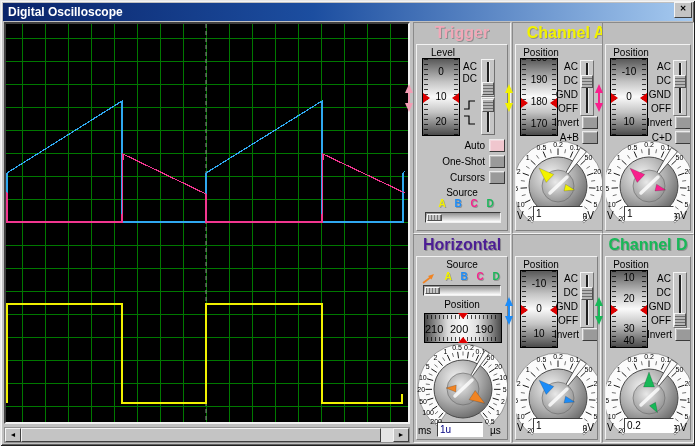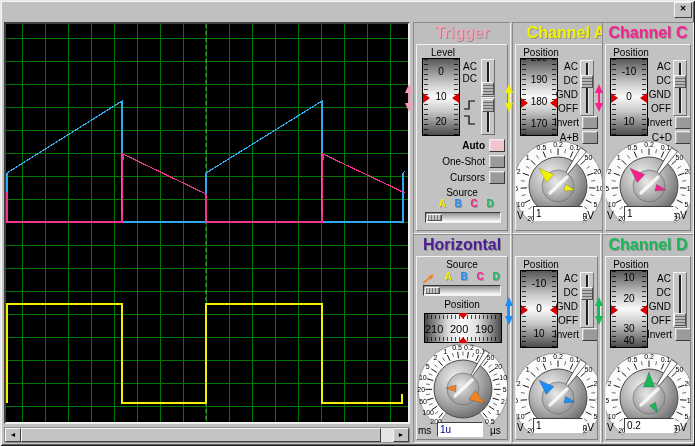--- a/index.html
+++ b/index.html
@@ -62,20 +62,23 @@
   .cursor{position:absolute;width:10px;height:28px;}
   .cur-t,.cur-b{position:absolute;left:1px;width:0;height:0;border-left:4px solid transparent;border-right:4px solid transparent;}
   .cur-s{position:absolute;left:4px;top:8px;width:2px;height:12px;}
   .knobwrap{position:absolute;width:92px;height:92px;}
   .icon12{position:absolute;width:14px;height:13px;}
 </style>
 </head>
 <body>
 
 <div class="window" id="win">
+  <div class="titlebar">
+    <span class="title">Digital Oscilloscope</span>
+  </div>
   <div class="closebtn">✕</div>
 
   <div class="screen" id="screen" style="background-image: repeating-linear-gradient(90deg, transparent 0px, transparent 22px, rgb(0, 120, 0) 22px, rgb(0, 120, 0) 23px), repeating-linear-gradient(transparent 0px, transparent 22px, rgb(0, 120, 0) 22px, rgb(0, 120, 0) 23px); background-position: -6px 0px, 0px -8px;">
     <svg id="trace-svg" width="402" height="398" viewBox="0 0 402 398">
         <line x1="200" y1="0" x2="200" y2="398" stroke="#8C8C8C" stroke-dasharray="4 3"></line>
         <polyline points="1,198 1,149 116,77 116,198 200,198 200,149 316,77 316,198 397,198 397,149 399,147" fill="none" stroke="#2FA8F0" stroke-width="1.2" shape-rendering="crispEdges"></polyline>
         <polyline points="0,168 1,169 1,198 116,198 117,130 200,170 200,198 316,198 317,130 399,169" fill="none" stroke="#F23690" stroke-width="1.2" shape-rendering="crispEdges"></polyline>
         <polyline points="1,379 1,280 116,280 116,379 200,379 200,280 316,280 316,379 396,379 396,370" fill="none" stroke="#F0F000" stroke-width="1.2" shape-rendering="crispEdges"></polyline>
       </svg>
   </div>
@@ -121,21 +124,21 @@
         <div class="icon12" style="left: 46px; top: 52px;"><svg width="14" height="13">
             <polyline points="1,11 6,11 6,3 12,3" fill="none" stroke="#000" stroke-width="1.2"></polyline>
           </svg></div>
         <div class="icon12" style="left: 46px; top: 67px;"><svg width="14" height="13">
             <polyline points="1,3 6,3 6,11 12,11" fill="none" stroke="#000" stroke-width="1.2"></polyline>
           </svg></div>
         <div class="vswitch" style="left: 64px; top: 52px; height: 38px;">
           <div class="slot"></div>
           <div class="shandle" style="top: 1px;"></div>
         </div>
-        <div class="blabel" style="top: 95px; left: 0px; width: 68px; font-weight: bold;">Auto</div>
+        <div class="blabel" style="top: 95px; left: 0px; width: 68px;">Auto</div>
         <div class="pbtn lit" style="top: 94px; left: 72px;"></div>
         <div class="blabel" style="top: 111px; left: 0px; width: 68px;">One-Shot</div>
         <div class="pbtn" style="top: 110px; left: 72px;"></div>
         <div class="blabel" style="top: 127px; left: 0px; width: 68px;">Cursors</div>
         <div class="pbtn" style="top: 126px; left: 72px;"></div>
         <div class="wlabel" style="left: 20px; top: 142px; width: 50px;">Source</div>
         <div class="srcletter" style="left: 18px; top: 153px; color: rgb(242, 242, 0);">A</div>
         <div class="srcletter" style="left: 34px; top: 153px; color: rgb(28, 140, 248);">B</div>
         <div class="srcletter" style="left: 50px; top: 153px; color: rgb(248, 32, 140);">C</div>
         <div class="srcletter" style="left: 66px; top: 153px; color: rgb(24, 184, 88);">D</div>
@@ -311,21 +314,20 @@
         <div class="unit" style="left: 63px; top: 165px; width: 20px;">mV</div>
         <input class="vbox" value="1" style="left: 17px; top: 161px; width: 50px; color: rgb(0, 0, 0);">
       </div>
     </div>
     <div class="cursor" style="left: 504px; top: 84px;">
       <div class="cur-t" style="top: 0px; border-bottom: 9px solid rgb(242, 242, 0);"></div>
       <div class="cur-s" style="background: rgb(242, 242, 0);"></div>
       <div class="cur-b" style="bottom: 0px; border-top: 9px solid rgb(242, 242, 0);"></div>
     </div>
     <div class="panel" style="left: 602px; top: 22px; width: 92px; height: 212px;">
-      <div class="ptitle" style="color: rgb(248, 32, 140);">Channel C</div>
       <div class="pcontent">
         <div class="wlabel" style="left: 2px; top: 2px; width: 46px;">Position</div>
         <div class="vscale" style="left: 4px; top: 13px;">
           <div class="vticks l"></div>
           <div class="vticks r"></div>
           <div class="vnum" style="top: 7px;">-10</div>
           <div class="vnum" style="top: 32px;">0</div>
           <div class="vnum" style="top: 57px;">10</div>
           <div class="vmark l" style="top: 34px;"></div>
           <div class="vmark r" style="top: 34px;"></div>

